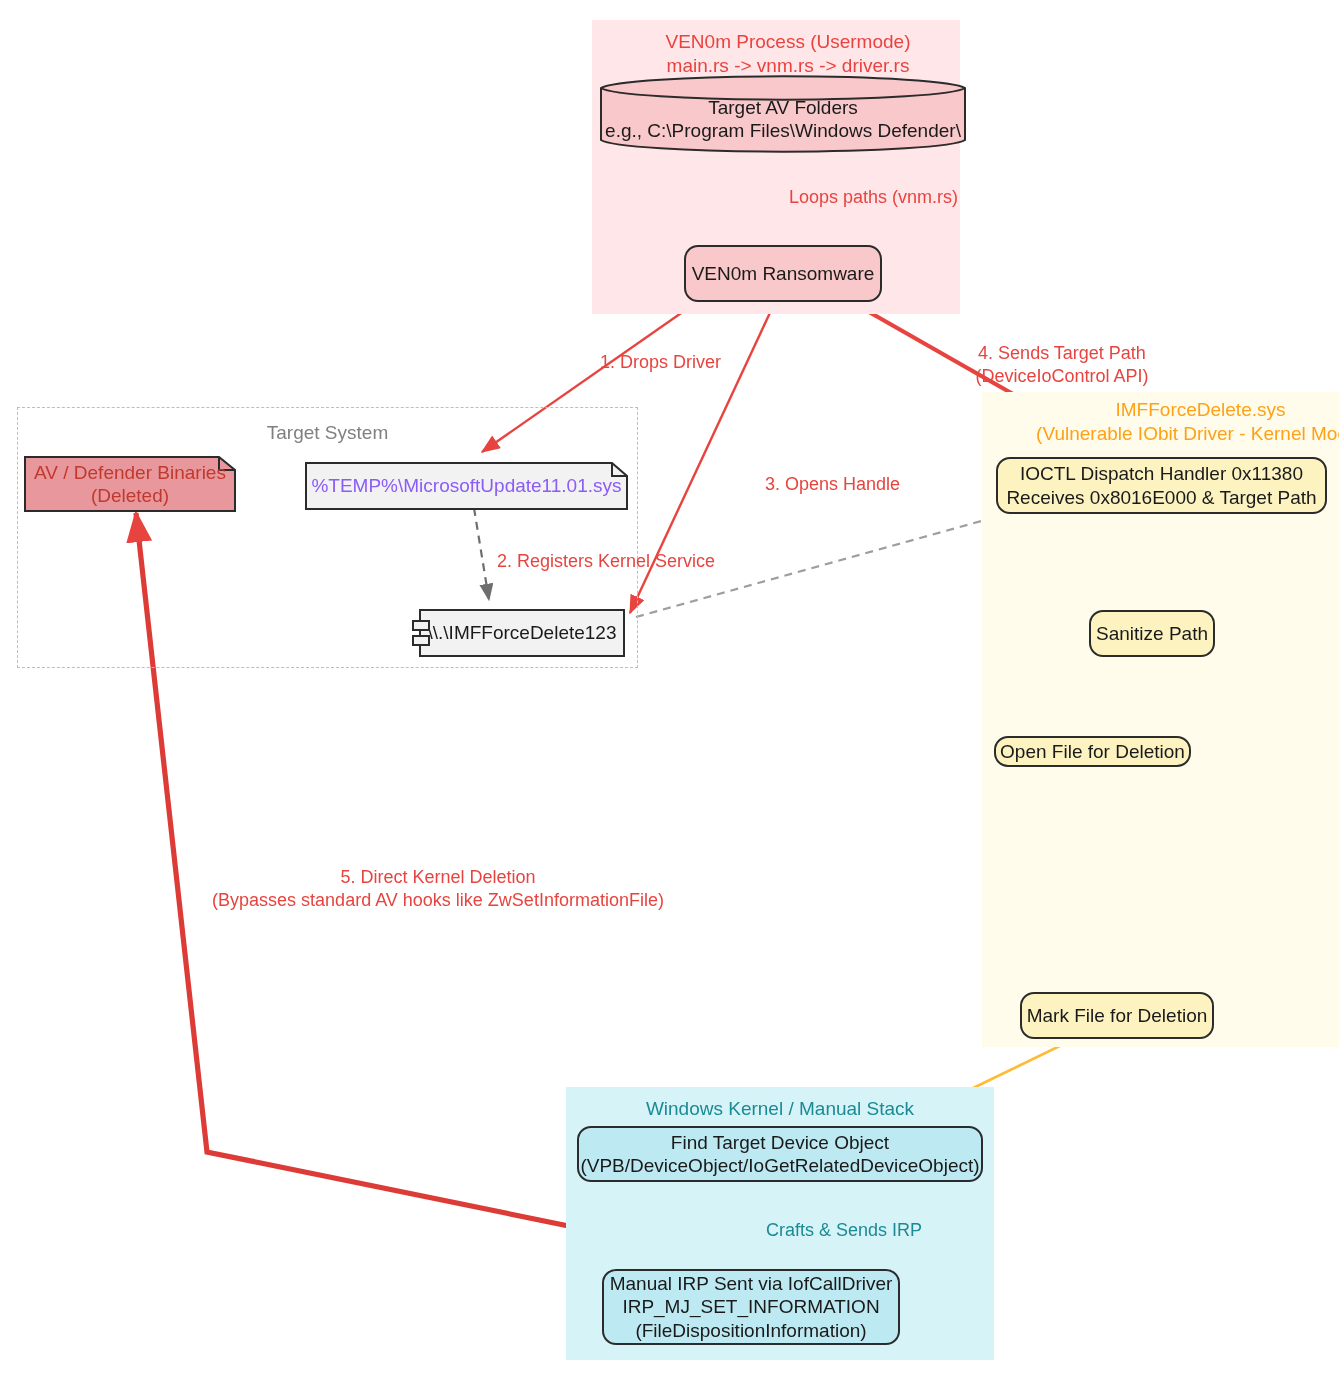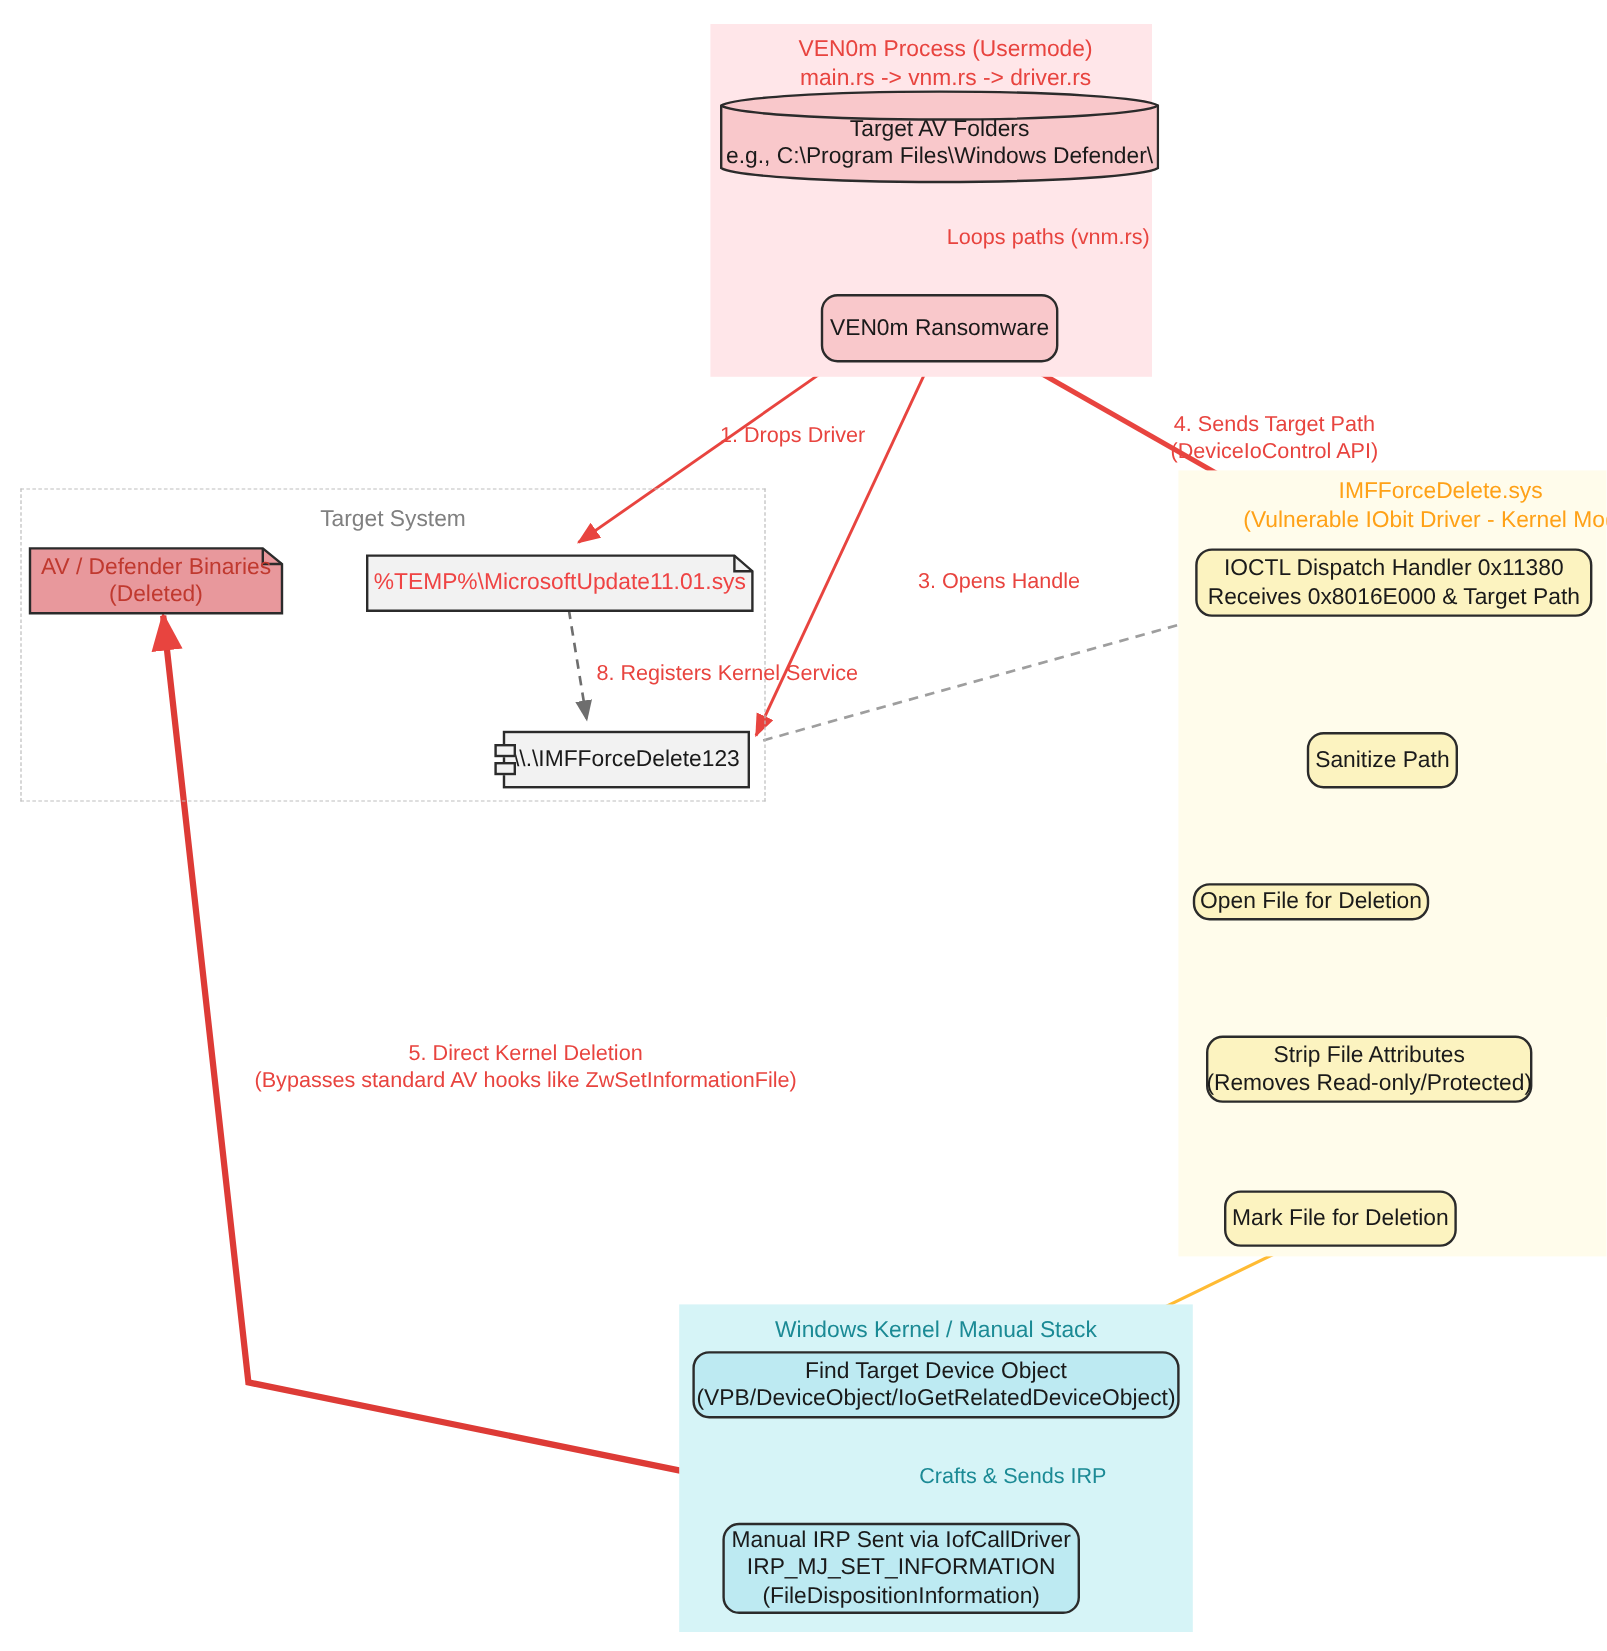--- a/index.html
+++ b/index.html
@@ -229,21 +229,21 @@
     </svg>
     <div class="note-body" style="color:#c0392f;border-radius:23px;">AV / Defender Binaries
 (Deleted)</div>
   </div>
 
   <div class="note" style="left:305px; top:462px; width:323px; height:48px;">
     <svg width="323" height="48" viewBox="0 0 323 48">
       <path d="M1,1 L307,1 L322,14 L322,47 L1,47 Z" fill="#f2f2f2" stroke="#2b2b2b" stroke-width="2"></path>
       <path d="M307,1 L307,14 L322,14" fill="none" stroke="#2b2b2b" stroke-width="2"></path>
     </svg>
-    <div class="note-body" style="color:#ef4444;">%TEMP%\MicrosoftUpdate11.01.sys</div>
+    <div class="note-body" style="color:#8b5cf6;">%TEMP%\MicrosoftUpdate11.01.sys</div>
   </div>
 
   <div class="component" style="left:419px; top:609px; width:206px; height:48px;">
     <span class="tab t1"></span>
     <span class="tab t2"></span>
     <span>\\.\IMFForceDelete123</span>
   </div>
 
   <div class="node rounded n-yellow" style="left:996px; top:457px; width:331px; height:57px;">
     <span>IOCTL Dispatch Handler 0x11380
@@ -251,45 +251,41 @@
   </div>
 
   <div class="node rounded n-yellow" style="left:1089px; top:610px; width:126px; height:47px;">
     <span>Sanitize Path</span>
   </div>
 
   <div class="node rounded n-yellow" style="left:994px; top:736px; width:197px; height:31px;">
     <span>Open File for Deletion</span>
   </div>
 
-  <div class="node rounded n-yellow" style="left:1005px; top:863px; width:272px; height:56px;">
-    <span>Strip File Attributes
-(Removes Read-only/Protected)</span>
-  </div>
 
   <div class="node rounded n-yellow" style="left:1020px; top:992px; width:194px; height:47px;">
     <span>Mark File for Deletion</span>
   </div>
 
   <div class="node rounded n-cyan" style="left:577px; top:1126px; width:406px; height:56px;">
     <span>Find Target Device Object
 (VPB/DeviceObject/IoGetRelatedDeviceObject)</span>
   </div>
 
   <div class="node rounded n-cyan" style="left:602px; top:1269px; width:298px; height:76px;">
     <span>Manual IRP Sent via IofCallDriver
 IRP_MJ_SET_INFORMATION
 (FileDispositionInformation)</span>
   </div>
 
   <div class="edge-label el-red" style="left:789px; top:186px;">Loops paths (vnm.rs)</div>
 
   <div class="edge-label el-red" style="left:600px; top:351px;">1. Drops Driver</div>
 
-  <div class="edge-label el-red" style="left:497px; top:550px;">8. Registers Kernel Service</div>
+  <div class="edge-label el-red" style="left:497px; top:550px;">2. Registers Kernel Service</div>
 
   <div class="edge-label el-red" style="left:765px; top:473px;">3. Opens Handle</div>
 
   <div class="edge-label el-red" style="left:967px; top:342px; width:190px;">4. Sends Target Path
 (DeviceIoControl API)</div>
 
   <div class="edge-label el-red" style="left:203px; top:866px; width:470px;">5. Direct Kernel Deletion
 (Bypasses standard AV hooks like ZwSetInformationFile)</div>
 
   <div class="edge-label el-teal" style="left:766px; top:1219px;">Crafts &amp; Sends IRP</div>

